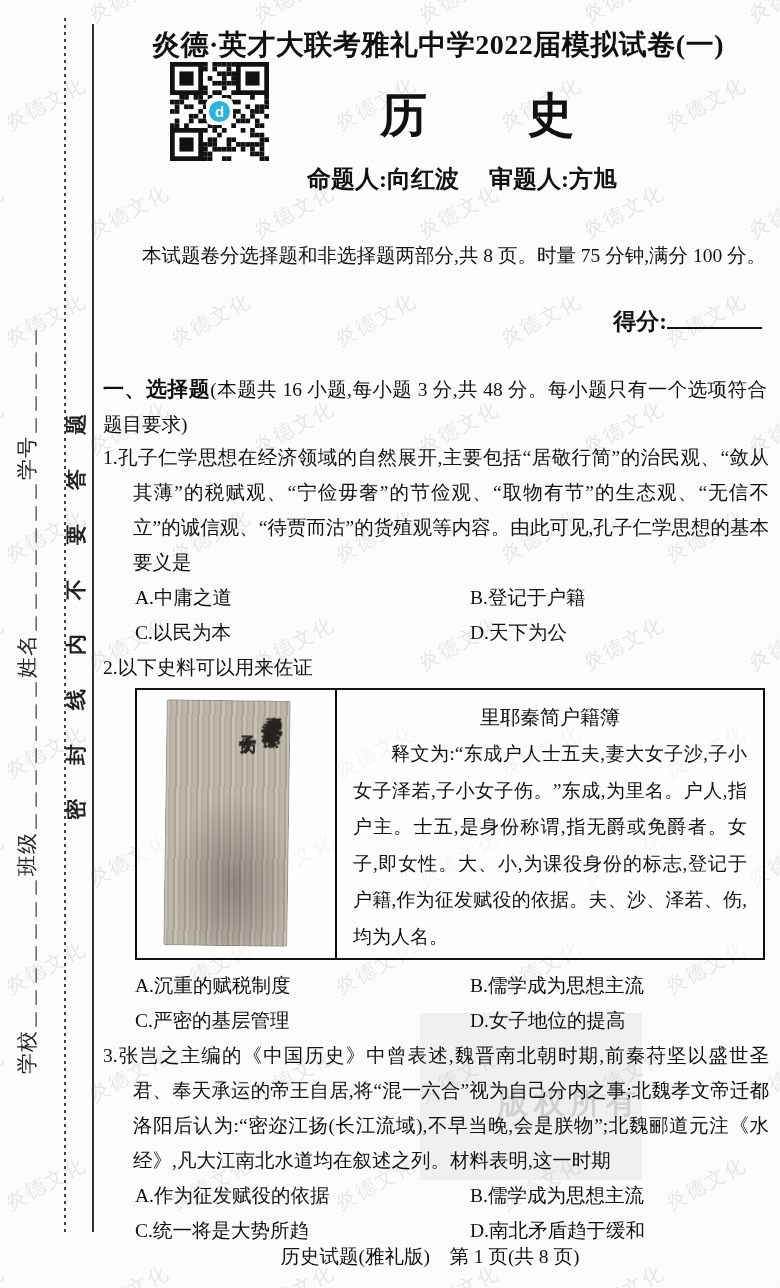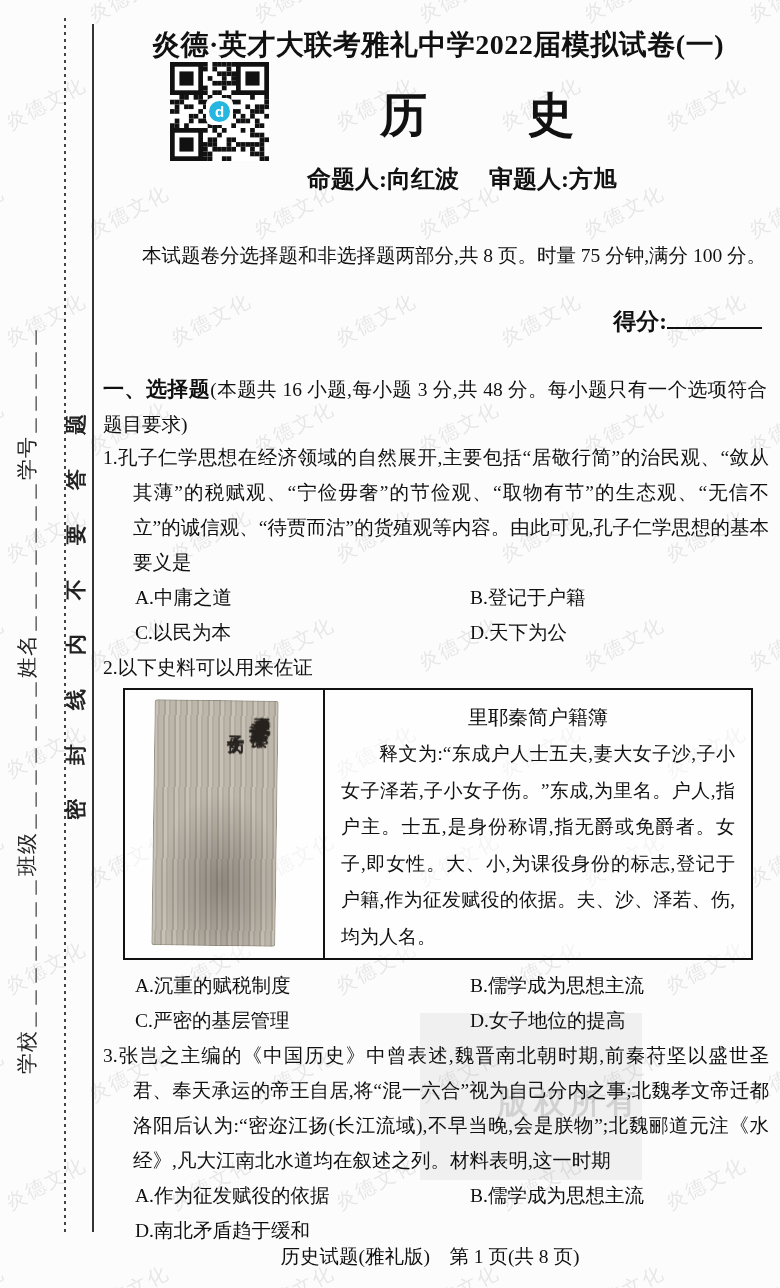--- a/index.html
+++ b/index.html
@@ -82,21 +82,21 @@
     position:absolute;top:440px;left:103px;width:666px;z-index:4;
     font-size:19.5px;line-height:35px;
   }
   .stem{padding-left:30px;text-indent:-30px;text-align:justify;}
   .opts{
     display:grid;grid-template-columns:335px 1fr;margin-left:32px;
   }
   .opts div{line-height:35px;}
   
   .src-box{
-    margin-left:20px;margin-top:3px;width:626px;height:268px;
+    margin-left:32px;margin-top:3px;width:626px;height:268px;
     border:2px solid #111;display:flex;background:rgba(255,255,255,0.55);
   }
   .src-left{
     width:198px;border-right:2px solid #111;position:relative;flex:none;
   }
   .slip{
     position:absolute;left:28px;top:10px;width:124px;height:246px;
     border-radius:3px;transform:rotate(0.8deg);
     background:
       radial-gradient(90px 130px at 55% 75%,rgba(60,55,50,0.38),rgba(0,0,0,0) 70%),
@@ -428,20 +428,21 @@
       <div>C.严密的基层管理</div>
       <div>D.女子地位的提高</div>
     </div>
 
     <div class="stem">
       <span>3.</span><span>张岂之主编的《中国历史》中曾表述,魏晋南北朝时期,前秦苻坚以盛世圣君、奉天承运的帝王自居,将“混一六合”视为自己分内之事;北魏孝文帝迁都洛阳后认为:“密迩江扬(长江流域),不早当晚,会是朕物”;北魏郦道元注《水经》,凡大江南北水道均在叙述之列。材料表明,这一时期</span>
     </div>
     <div class="opts">
       <div>A.作为征发赋役的依据</div>
       <div>B.儒学成为思想主流</div>
+      <div>C.统一将是大势所趋</div>
       <div>D.南北矛盾趋于缓和</div>
     </div>
   </div>
 
   <div class="stamp">
     <div class="stamp-text">版权所有</div>
   </div>
 
   <div class="footer">历史试题(雅礼版)　第 1 页(共 8 页)</div>
 

